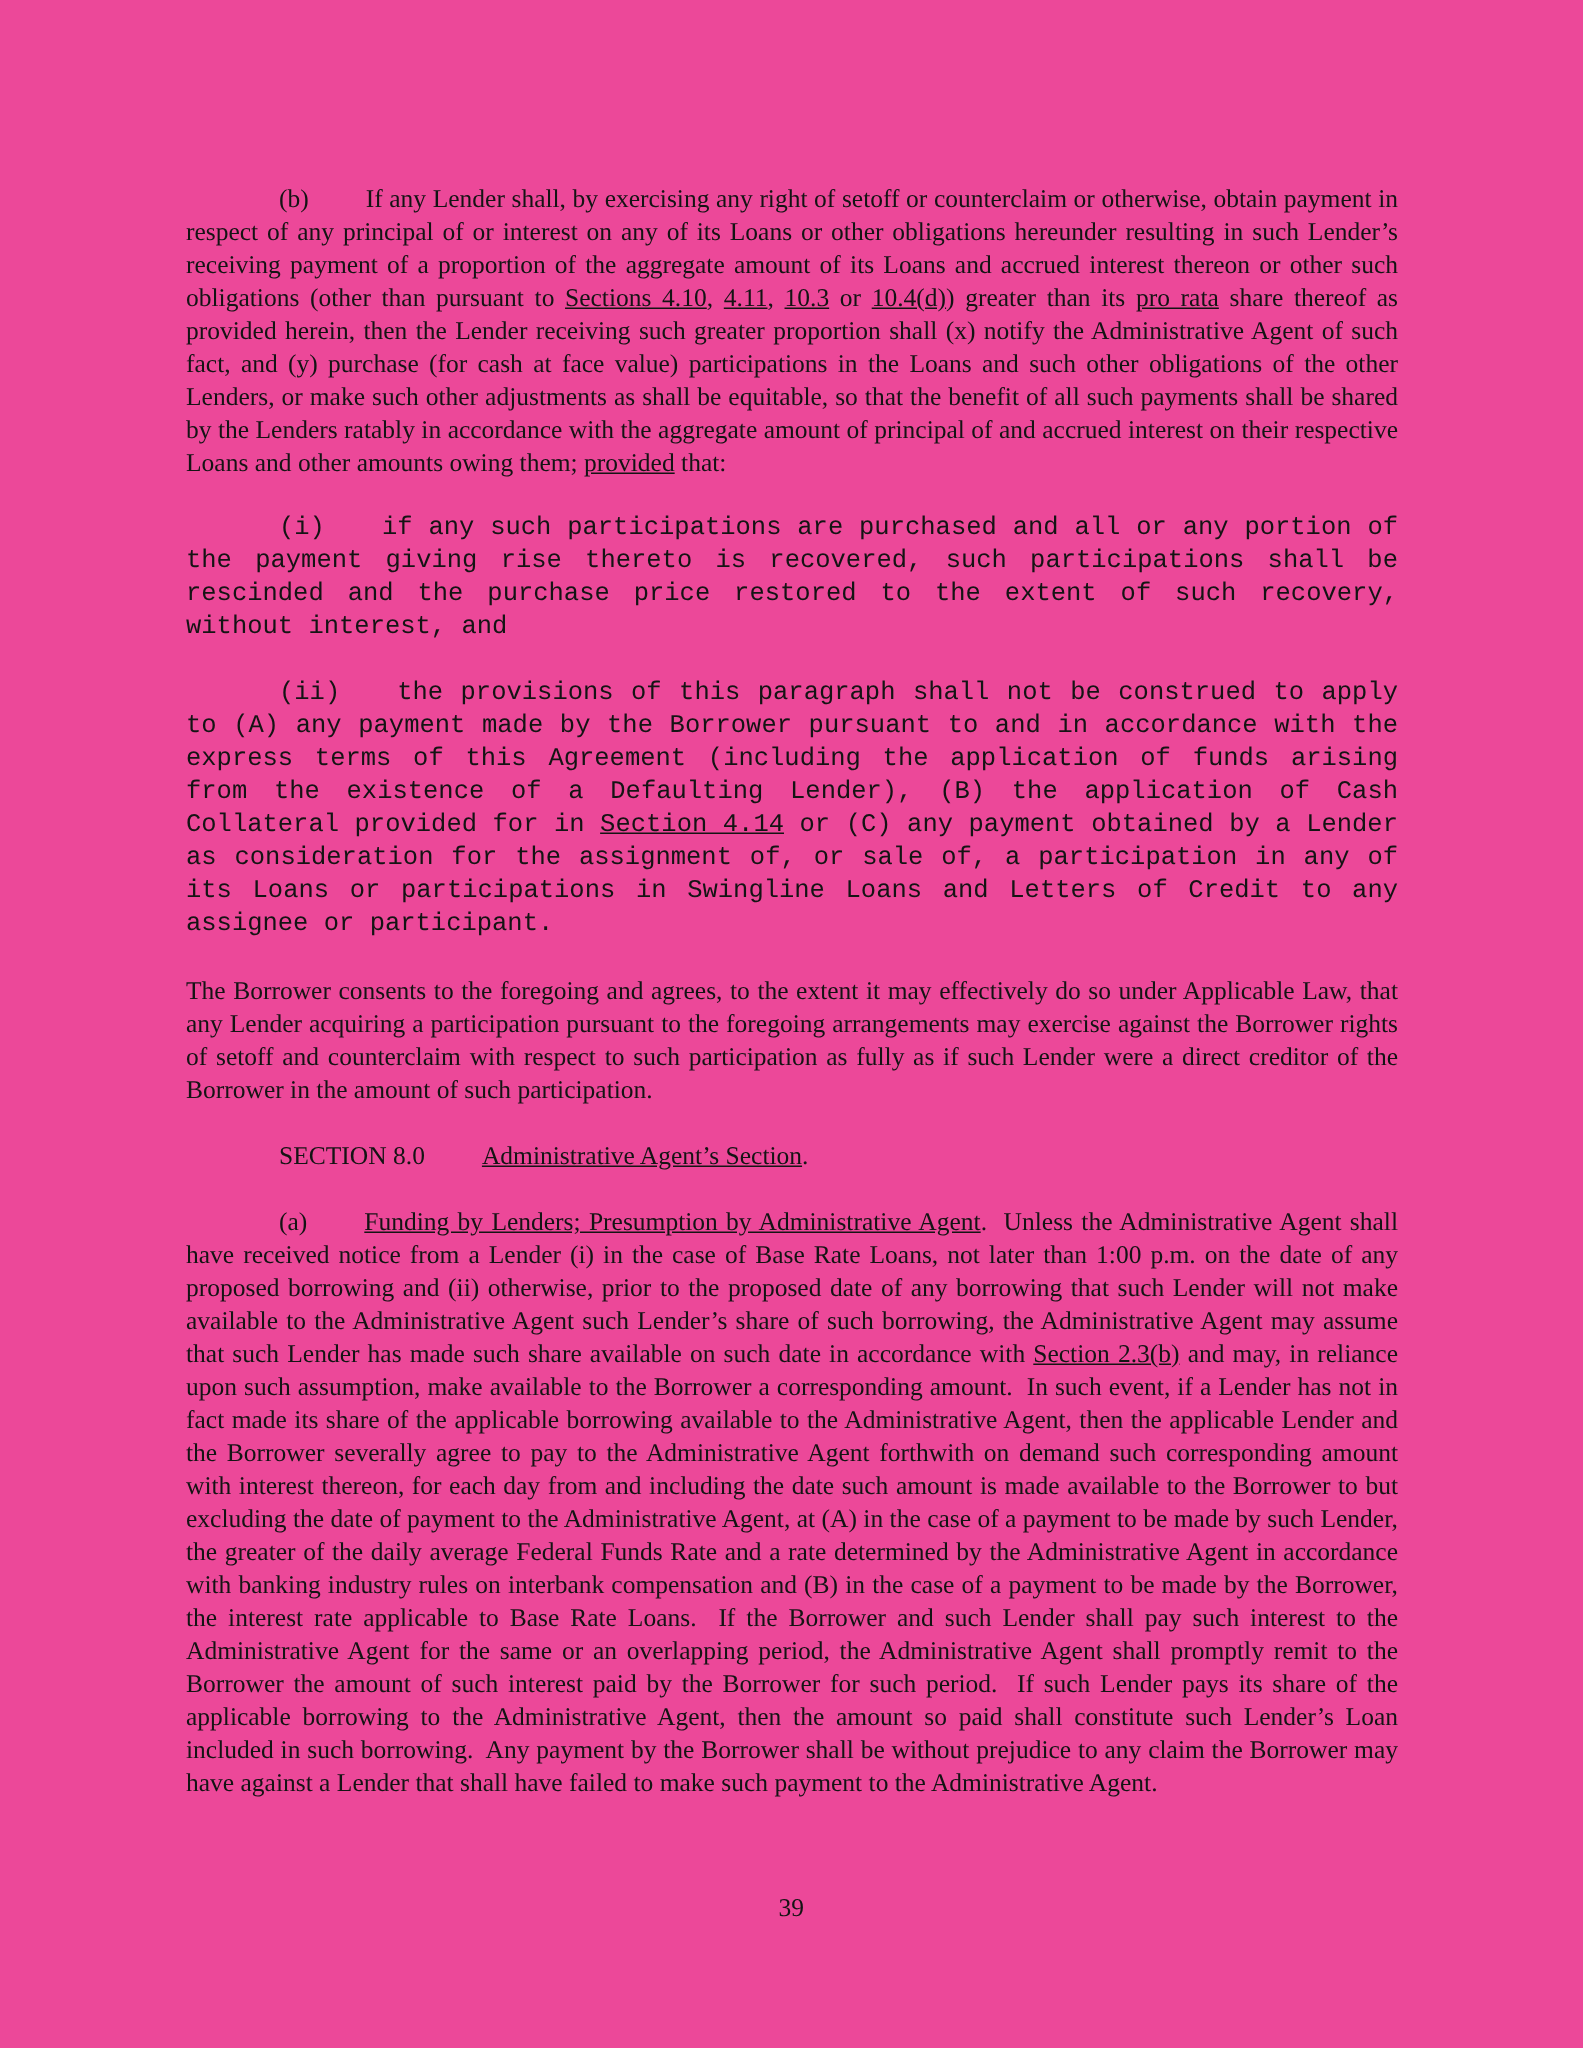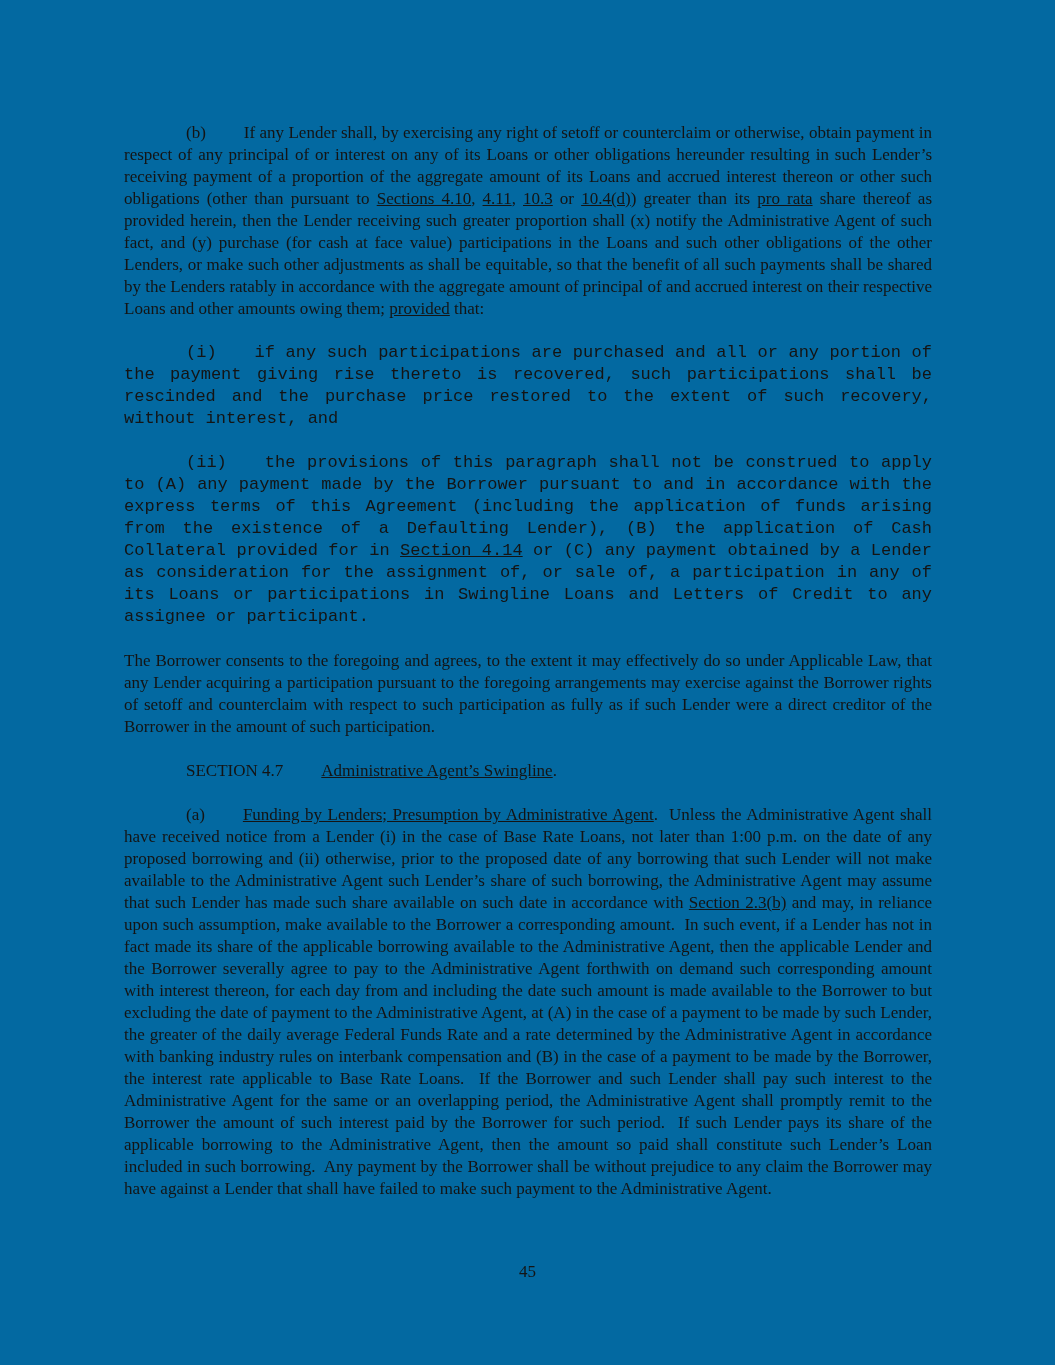--- a/index.html
+++ b/index.html
@@ -4,21 +4,21 @@
 <style>
   html, body {
     margin: 0;
     padding: 0;
     background: #ffffff;
   }
   .page {
     position: relative;
     width: 1055px;
     height: 1365px;
-    background: #0369a1;
+    background: #ec4899;
     font-family: "Liberation Serif", "DejaVu Serif", serif;
     font-size: 17px;
     line-height: 22px;
     color: #141414;
     overflow: hidden;
   }
   .doc {
     position: absolute;
     left: 124px;
     top: 122px;
@@ -66,17 +66,17 @@
 </style>
 </head>
 <body>
 
 <div class="page">
   <div class="doc">
     <p class="para indent-first"><span>(b)</span><span class="tab"></span><span>If any Lender shall, by exercising any right of setoff or counterclaim or otherwise, obtain payment in respect of any principal of or interest on any of its Loans or other obligations hereunder resulting in such Lender’s receiving payment of a proportion of the aggregate amount of its Loans and accrued interest thereon or other such obligations (other than pursuant to </span><span class="u">Sections 4.10</span><span>, </span><span class="u">4.11</span><span>, </span><span class="u">10.3</span><span> or </span><span class="u">10.4(d)</span><span>) greater than its </span><span class="u">pro rata</span><span> share thereof as provided herein, then the Lender receiving such greater proportion shall (x) notify the Administrative Agent of such fact, and (y) purchase (for cash at face value) participations in the Loans and such other obligations of the other Lenders, or make such other adjustments as shall be equitable, so that the benefit of all such payments shall be shared by the Lenders ratably in accordance with the aggregate amount of principal of and accrued interest on their respective Loans and other amounts owing them; </span><span class="u">provided</span><span> that:</span></p>
     <p class="para sub"><span>(i)</span><span class="tab"></span><span>if any such participations are purchased and all or any portion of the payment giving rise thereto is recovered, such participations shall be rescinded and the purchase price restored to the extent of such recovery, without interest, and</span></p>
     <p class="para sub"><span>(ii)</span><span class="tab"></span><span>the provisions of this paragraph shall not be construed to apply to (A) any payment made by the Borrower pursuant to and in accordance with the express terms of this Agreement (including the application of funds arising from the existence of a Defaulting Lender), (B) the application of Cash Collateral provided for in </span><span class="u">Section 4.14</span><span> or (C) any payment obtained by a Lender as consideration for the assignment of, or sale of, a participation in any of its Loans or participations in Swingline Loans and Letters of Credit to any assignee or participant.</span></p>
     <p class="para flush"><span>The Borrower consents to the foregoing and agrees, to the extent it may effectively do so under Applicable Law, that any Lender acquiring a participation pursuant to the foregoing arrangements may exercise against the Borrower rights of setoff and counterclaim with respect to such participation as fully as if such Lender were a direct creditor of the Borrower in the amount of such participation.</span></p>
-    <p class="para heading"><span>SECTION 4.7</span><span class="tab"></span><span class="u">Administrative Agent’s Swingline</span><span>.</span></p>
+    <p class="para heading"><span>SECTION 8.0</span><span class="tab"></span><span class="u">Administrative Agent’s Section</span><span>.</span></p>
     <p class="para indent-first"><span>(a)</span><span class="tab"></span><span class="u">Funding by Lenders; Presumption by Administrative Agent</span><span>.&nbsp; Unless the Administrative Agent shall have received notice from a Lender (i) in the case of Base Rate Loans, not later than 1:00 p.m. on the date of any proposed borrowing and (ii) otherwise, prior to the proposed date of any borrowing that such Lender will not make available to the Administrative Agent such Lender’s share of such borrowing, the Administrative Agent may assume that such Lender has made such share available on such date in accordance with </span><span class="u">Section 2.3(b)</span><span> and may, in reliance upon such assumption, make available to the Borrower a corresponding amount.&nbsp; In such event, if a Lender has not in fact made its share of the applicable borrowing available to the Administrative Agent, then the applicable Lender and the Borrower severally agree to pay to the Administrative Agent forthwith on demand such corresponding amount with interest thereon, for each day from and including the date such amount is made available to the Borrower to but excluding the date of payment to the Administrative Agent, at (A) in the case of a payment to be made by such Lender, the greater of the daily average Federal Funds Rate and a rate determined by the Administrative Agent in accordance with banking industry rules on interbank compensation and (B) in the case of a payment to be made by the Borrower, the interest rate applicable to Base Rate Loans.&nbsp; If the Borrower and such Lender shall pay such interest to the Administrative Agent for the same or an overlapping period, the Administrative Agent shall promptly remit to the Borrower the amount of such interest paid by the Borrower for such period.&nbsp; If such Lender pays its share of the applicable borrowing to the Administrative Agent, then the amount so paid shall constitute such Lender’s Loan included in such borrowing.&nbsp; Any payment by the Borrower shall be without prejudice to any claim the Borrower may have against a Lender that shall have failed to make such payment to the Administrative Agent.</span></p>
   </div>
-  <div class="page-number">45</div>
+  <div class="page-number">39</div>
 </div>
 
 </body></html>

